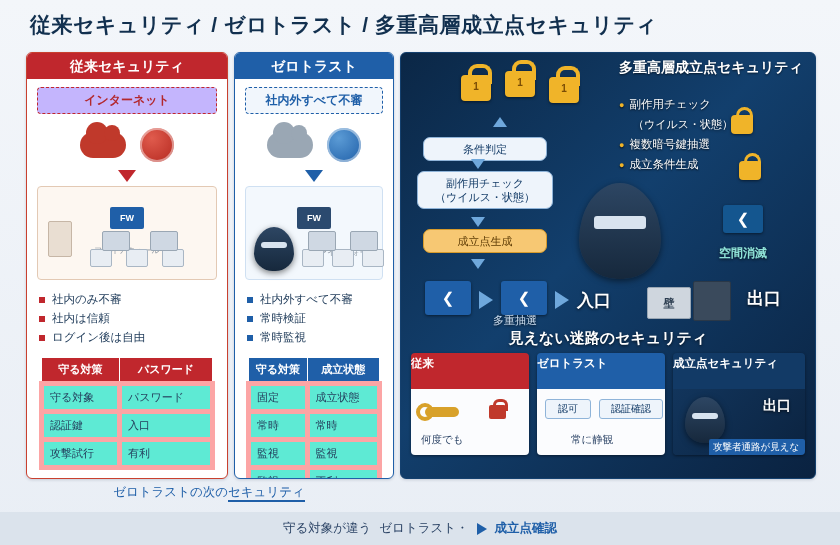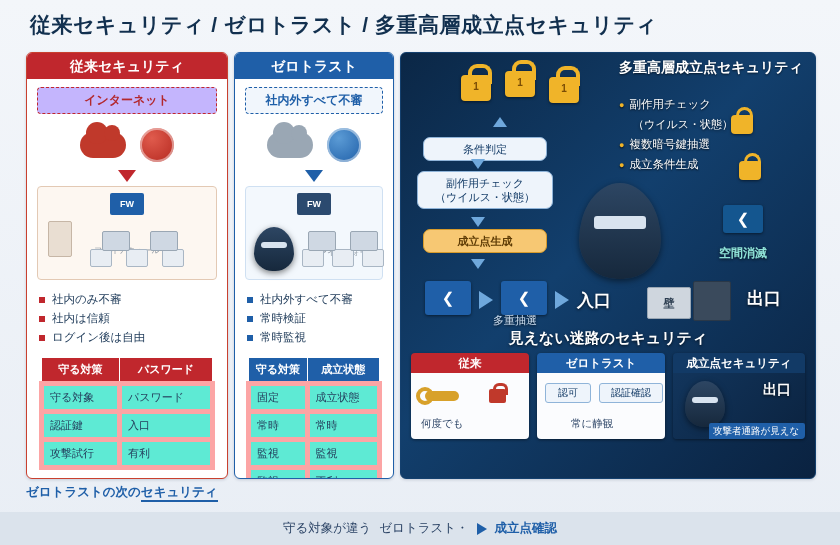--- a/index.html
+++ b/index.html
@@ -48,21 +48,21 @@
     background:radial-gradient(circle at 35% 30%,#e05b4d,#b4281f);
     box-shadow:inset 0 0 0 2px rgba(255,255,255,.45);}
   .globe.blue{background:radial-gradient(circle at 35% 30%,#5b9bd5,#1f5fa8);}
   .arrow-down{width:0;height:0;margin:2px auto;border-left:9px solid transparent;
     border-right:9px solid transparent;border-top:12px solid #c0272d;}
   .arrow-down.blue{border-top-color:#1f5fa8;}
 
   .netbox{margin:4px 10px 0;height:92px;border:1px solid #e3c9b4;border-radius:4px;
     background:#fdf7f1;position:relative;}
   .netbox.blue{border-color:#cfe0f2;background:#f3f8fd;}
-  .fw{position:absolute;left:50%;top:6px;transform:translateX(-50%);
+  .fw{position:absolute;left:50%;top:20px;transform:translateX(-50%);
     width:34px;height:22px;background:#1f5fa8;color:#fff;font-size:9px;font-weight:bold;
     display:flex;align-items:center;justify-content:center;border-radius:2px;}
   .fw-label{position:absolute;left:50%;top:58px;transform:translateX(-50%);
     font-size:8px;color:#8a94a0;}
   .node{position:absolute;width:26px;height:18px;background:#cfd8e3;border:1px solid #9aa7b4;border-radius:2px;}
   .srv{position:absolute;left:10px;top:34px;width:22px;height:34px;background:#e9ded2;border:1px solid #c6b6a6;border-radius:2px;}
   .pc{position:absolute;width:20px;height:16px;background:#e8edf3;border:1px solid #a9b6c4;border-radius:2px;}
 
   .bullets{margin:10px 12px 0;padding:0;list-style:none;}
   .bullets li{font-size:11.5px;line-height:19px;color:#25405e;position:relative;padding-left:13px;}
@@ -82,21 +82,21 @@
   .lock{position:absolute;width:30px;height:26px;background:#f0b429;border-radius:4px;
     box-shadow:0 1px 3px rgba(0,0,0,.5);}
   .lock:before{content:"";position:absolute;left:7px;top:-11px;width:16px;height:16px;
     border:4px solid #f0b429;border-bottom:none;border-radius:9px 9px 0 0;}
   .lock span{position:absolute;left:0;right:0;top:6px;text-align:center;font-size:10px;color:#7a4d06;font-weight:bold;}
   .lock.sm{width:22px;height:19px;}
   .lock.sm:before{left:5px;top:-8px;width:11px;height:11px;border-width:3px;}
 
   .stepbox{position:absolute;background:#eef4fb;border:1px solid #8fb4d9;border-radius:7px;
     font-size:11px;color:#123a66;text-align:center;padding:4px 6px;line-height:14px;}
-  .stepbox.accent{background:#f7c873;border-color:#d79b2c;color:#5d3b05;font-weight:bold;}
+  .stepbox.accent{background:#f7c873;border-color:#d79b2c;color:#5d3b05;font-weight:normal;}
   .barrow{position:absolute;width:0;height:0;border-left:7px solid transparent;
     border-right:7px solid transparent;border-top:10px solid #6fa8dc;}
 
   .chev{position:absolute;width:46px;height:34px;background:#1f5fa8;border-radius:3px;
     display:flex;align-items:center;justify-content:center;color:#fff;font-size:15px;
     box-shadow:0 1px 3px rgba(0,0,0,.5);}
   .rarrow{position:absolute;width:0;height:0;border-top:9px solid transparent;
     border-bottom:9px solid transparent;border-left:14px solid #6fa8dc;}
 
   .wtext{position:absolute;color:#fff;font-size:13px;font-weight:bold;
@@ -112,37 +112,37 @@
 
   .wall{position:absolute;background:#cfd6de;border:1px solid #9aa7b4;border-radius:2px;
     color:#2b3c4f;font-size:11px;font-weight:bold;display:flex;align-items:center;justify-content:center;}
 
   
   #maze{position:absolute;left:406px;top:335px;width:402px;height:136px;}
   .maze-title{text-align:center;color:#fff;font-size:15px;font-weight:bold;
     text-shadow:0 1px 3px rgba(0,0,0,.7);margin-bottom:6px;}
   .mcard{position:absolute;top:24px;border-radius:4px;overflow:hidden;
     box-shadow:0 1px 3px rgba(0,0,0,.45);}
-  .mcard .mh{height:20px;line-height:20px;text-align:center;color:#fff;
+  .mcard .mh{height:36px;line-height:20px;color:#fff;
     font-size:11.5px;font-weight:bold;}
   .mcard .mb{background:#fbfcfe;height:66px;position:relative;}
   .mcard.dark .mb{background:linear-gradient(135deg,#12355c,#0b2340);}
   .key{position:absolute;left:14px;top:18px;width:34px;height:10px;background:#d8a12a;border-radius:5px;}
   .key:before{content:"";position:absolute;left:-9px;top:-4px;width:18px;height:18px;
     border:4px solid #d8a12a;border-radius:50%;box-sizing:border-box;}
   .minilock{position:absolute;width:17px;height:14px;background:#c0392b;border-radius:2px;}
   .minilock:before{content:"";position:absolute;left:4px;top:-6px;width:9px;height:9px;
     border:3px solid #c0392b;border-bottom:none;border-radius:6px 6px 0 0;}
   .smallnote{position:absolute;font-size:10.5px;color:#2b4365;}
   .chip{position:absolute;background:#eef4fb;border:1px solid #8fb4d9;border-radius:3px;
     font-size:10px;color:#123a66;padding:3px 5px;text-align:center;line-height:12px;}
 
   
-  #footer-note{position:absolute;left:26px;top:484px;width:366px;text-align:left;
-    font-size:12.5px;font-weight:bold;color:#1f5fa8;}
+  #footer-note{position:absolute;left:26px;top:484px;width:366px;text-align:center;
+    font-size:12.5px;font-weight:normal;color:#1f5fa8;}
   #footer-note .u{border-bottom:2px solid #1f5fa8;padding-bottom:1px;}
   #footer-bar{position:absolute;left:0;top:512px;width:840px;height:33px;
     background:#dbe3ec;display:flex;align-items:center;justify-content:center;gap:8px;
     font-size:12.5px;color:#2b4365;}
   #footer-bar .hl{color:#1f5fa8;font-weight:bold;}
   .fb-arrow{width:0;height:0;border-top:6px solid transparent;border-bottom:6px solid transparent;
     border-left:10px solid #1f5fa8;}
 </style>
 </head>
 <body>

